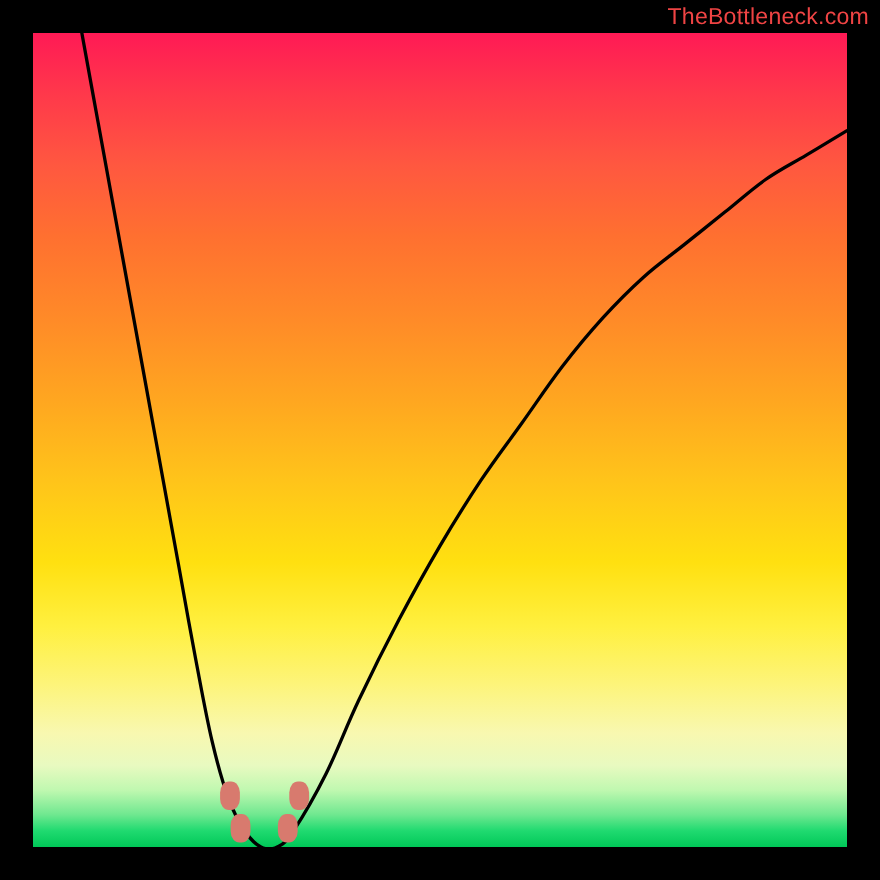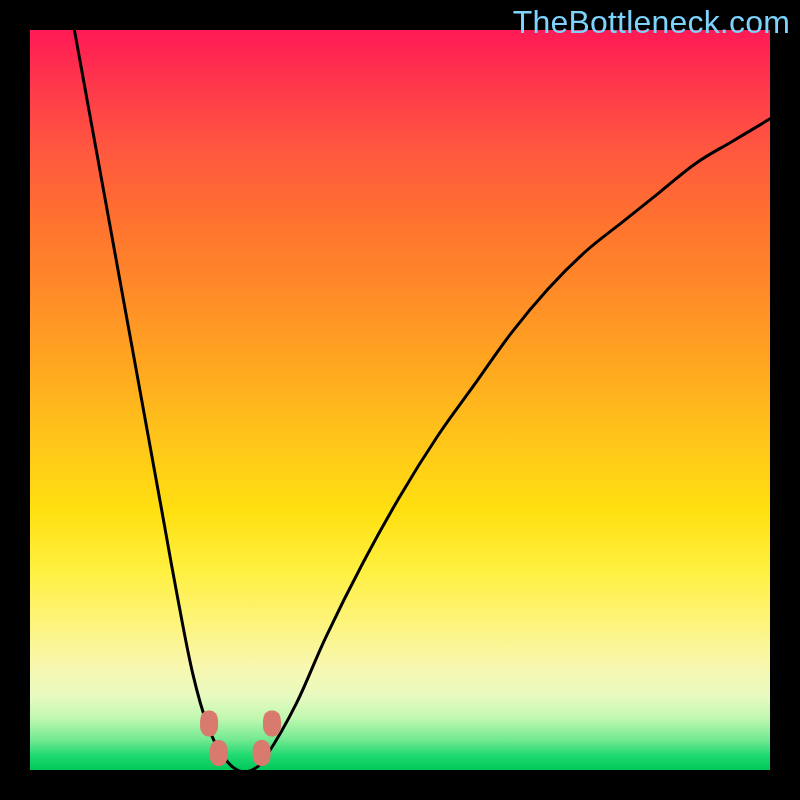--- a/index.html
+++ b/index.html
@@ -33,22 +33,22 @@
       #c0f8b0 93%,
       #70e890 96%,
       #20da70 98%,
       #00c858 100%
     );
   }
   .watermark {
     position: absolute;
     top: 4px;
     right: 10px;
-    color: #7dd3fc;
-    font-size: 32px;
+    color: #ef4444;
+    font-size: 21px;
     letter-spacing: 0.2px;
     z-index: 10;
   }
   svg.curve {
     position: absolute;
     left: 0;
     top: 0;
     width: 740px;
     height: 740px;
     pointer-events: none;

